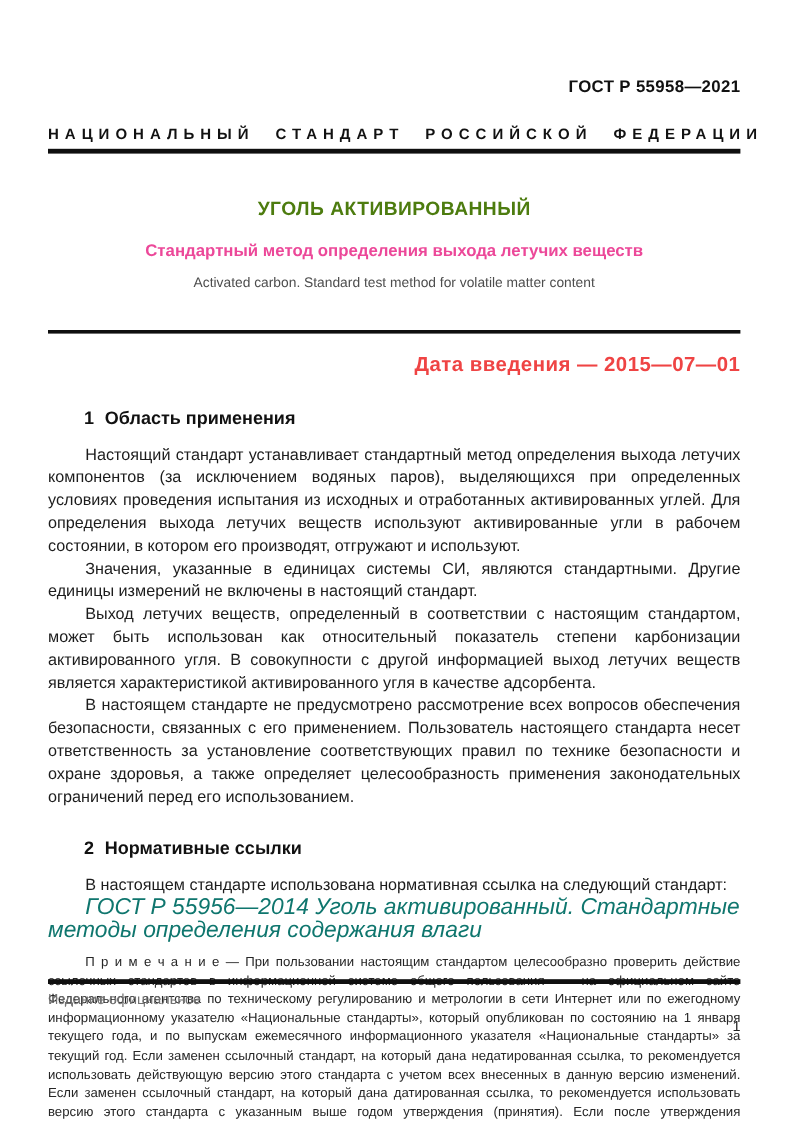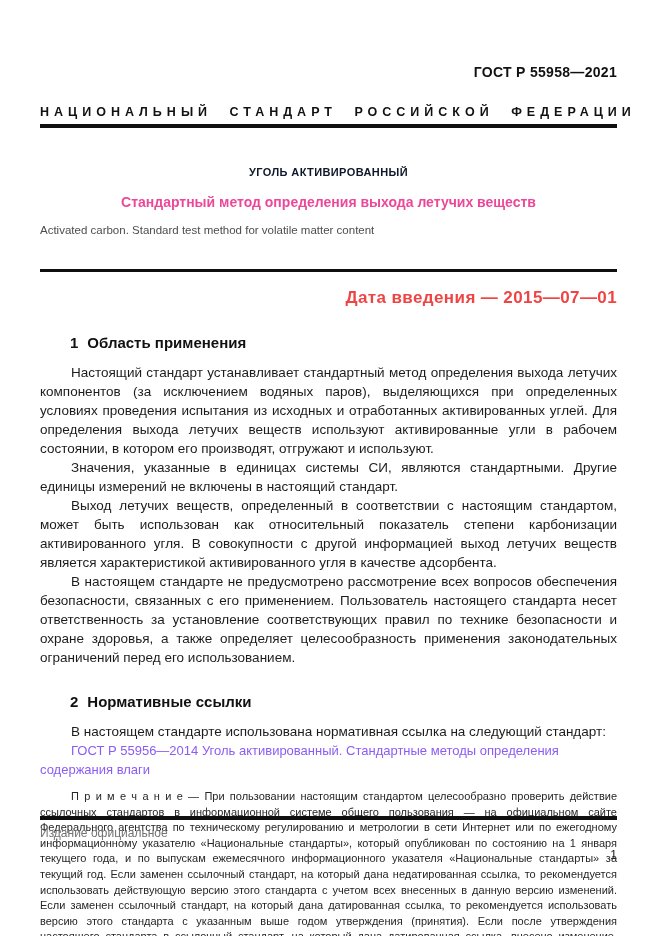--- a/index.html
+++ b/index.html
@@ -41,34 +41,35 @@
     color: #111;
   }
   .banner-rule {
     height: 4px;
     background: #0f0f0f;
     margin-top: 5px;
   }
   .title-ru {
     margin-top: 38px;
     text-align: center;
-    font-size: 11px;
+    font-size: 16px;
     font-weight: bold;
     letter-spacing: 0.4px;
-    color: #0f172a;
+    color: #4d7c0f;
   }
   .subtitle-ru {
     margin-top: 16px;
     text-align: center;
     font-size: 14px;
     font-weight: bold;
     color: #ec4899;
   }
   .title-en {
     margin-top: 14px;
+    text-align: center;
     font-size: 11.5px;
     color: #4d4d4d;
   }
   .divider-rule {
     height: 3px;
     background: #0f0f0f;
     margin-top: 33px;
   }
   .effective-date {
     margin-top: 16px;
@@ -93,24 +94,25 @@
     line-height: 19px;
     text-align: justify;
     text-indent: 31px;
     color: #1c1c1c;
   }
   p.body-par.first {
     margin-top: 12px;
   }
   p.reference {
     margin: 0;
-    font-size: 13px;
+    font-size: 19px;
     line-height: 19px;
     text-indent: 31px;
-    color: #8b5cf6;
+    font-style: italic;
+    color: #0f766e;
   }
   p.note {
     margin: 10px 0 0 0;
     font-size: 11px;
     line-height: 15.6px;
     text-align: justify;
     text-indent: 31px;
     color: #262626;
   }
   .footer {

